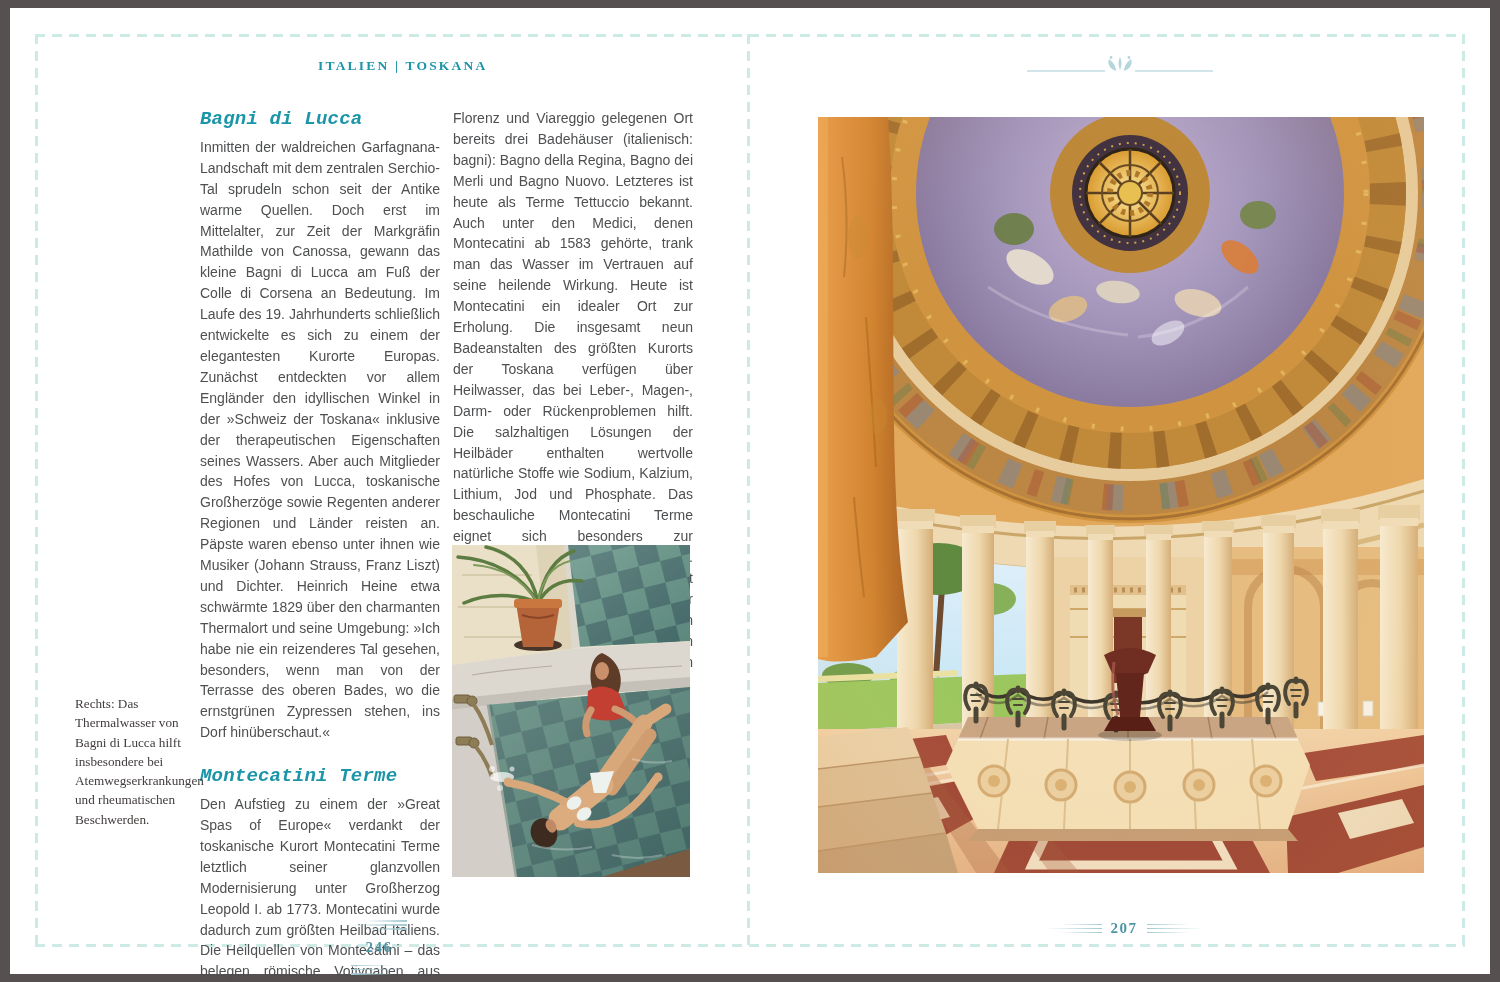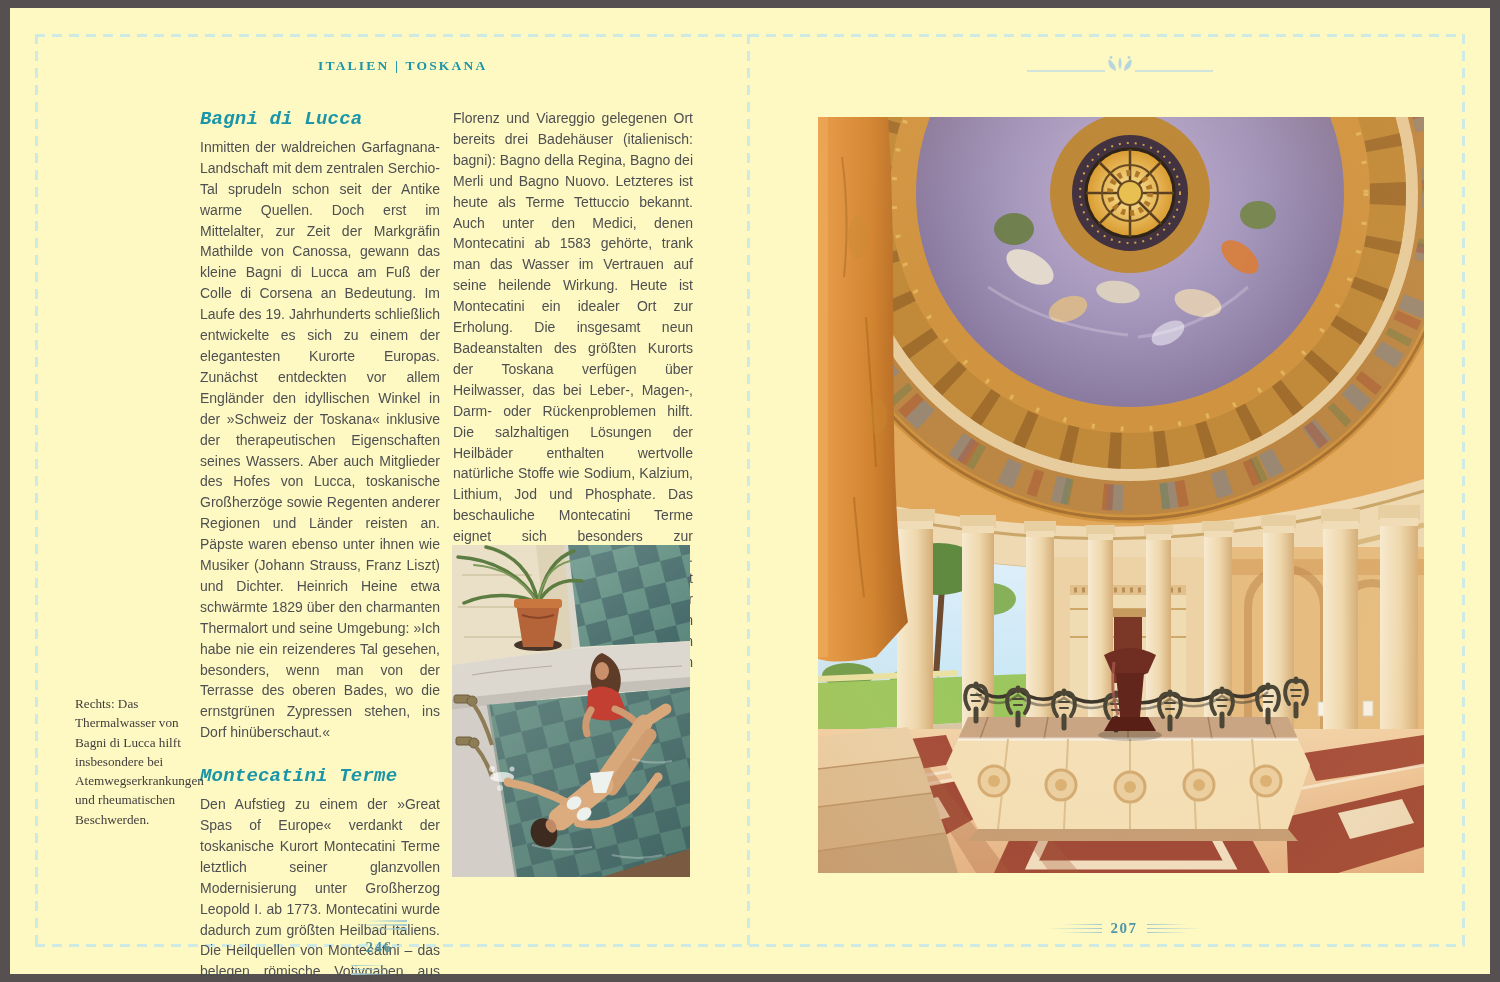--- a/index.html
+++ b/index.html
@@ -4,21 +4,21 @@
 <style>
   html,body{margin:0;padding:0;}
   body{
     width:1500px;height:982px;position:relative;
     background:#565150;
     font-family:"Liberation Sans",sans-serif;
     overflow:hidden;
   }
   .spread{
     position:absolute;left:10px;top:8px;width:1480px;height:966px;
-    background:#fef9c3;
+    background:#ffffff;
   }
   
   .guide{position:absolute;pointer-events:none;}
   .guide.h{height:3px;background:repeating-linear-gradient(90deg,#cdeae4 0 10px,transparent 10px 17px);}
   .guide.v{width:3px;background:repeating-linear-gradient(180deg,#cdeae4 0 10px,transparent 10px 17px);}
   
   .running-header{
     position:absolute;left:308px;top:50px;
     font-family:"Liberation Serif",serif;font-weight:700;
     font-size:13.5px;letter-spacing:2.2px;color:#1b95a8;

